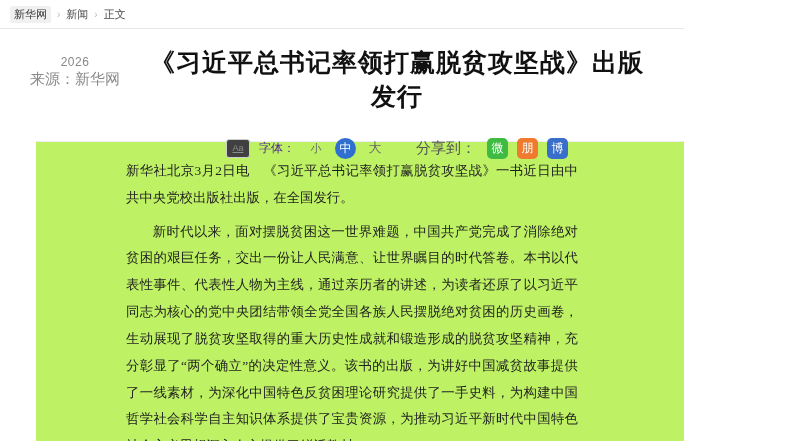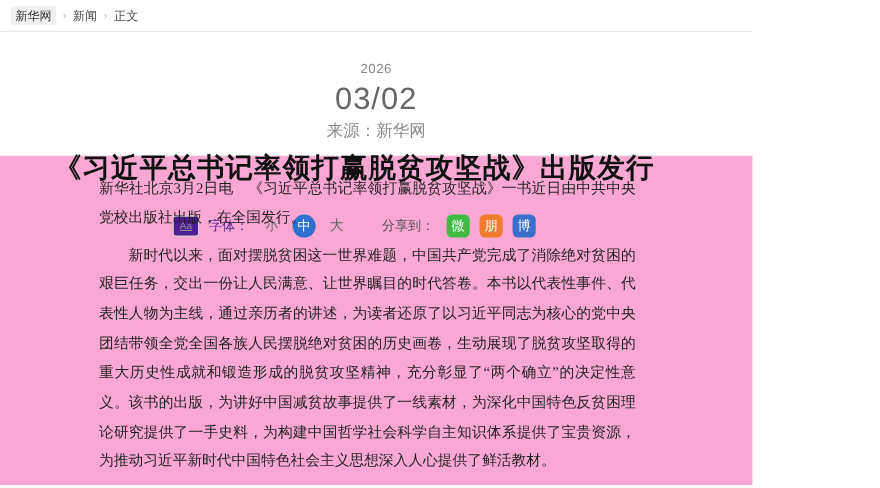--- a/index.html
+++ b/index.html
@@ -49,25 +49,24 @@
 
   .hairline {
     height: 1px;
     background: #e8e8e8;
     width: 100%;
   }
 
   
   .header {
     display: flex;
-    align-items: center;
+    align-items: flex-start;
     padding-top: 10px;
     height: 112px;
     box-sizing: border-box;
-    flex-direction: column;
   }
 
   .datecol {
     width: 150px;
     text-align: center;
     padding-top: 16px;
     color: #777;
     line-height: 1.25;
   }
   .datecol .year {
@@ -119,21 +118,21 @@
   .aa-box {
     width: 22px;
     height: 17px;
     border: 1px solid #cfcfcf;
     border-radius: 3px;
     display: flex;
     align-items: center;
     justify-content: center;
     font-size: 9px;
     color: #8d8d8d;
-    background: #4c1d95;
+    background: #404040;
     text-decoration: underline;
   }
   .toolbar-label {
     color: #4c1d95;
     font-size: 12px;
     margin-right: 2px;
   }
   .sz {
     width: 20px;
     height: 20px;
@@ -149,45 +148,46 @@
     background: #2f6fd0;
     color: #fff;
     font-size: 12px;
     width: 21px;
     height: 21px;
   }
   .sz.large { font-size: 13px; }
   .share-label {
     margin-left: 22px;
     color: #555;
-    font-size: 12px;
+    font-size: 15px;
     margin-right: 2px;
   }
   .sicon {
     width: 21px;
     height: 21px;
     border-radius: 5px;
     display: flex;
     align-items: center;
     justify-content: center;
     color: #fff;
     font-size: 12px;
   }
   .sicon.wechat { background: #3fbb43; }
   .sicon.moments { background: #f07b2e; }
   .sicon.weibo { background: #3a6ecb; }
 
   
   .bodywrap {
-    background: #f9a8d4;
+    background: #bef264;
     border-top: 1px solid #eceef1;
     height: 300px;
     box-sizing: border-box;
     padding: 16px 106px 0 90px;
     overflow: hidden;
+    margin-left: 36px;
   }
   .article {
     font-family: "Liberation Serif", serif;
     font-size: 13.4px;
     line-height: 2.0;
     color: #1f1f1f;
     text-align: justify;
   }
   .article p {
     margin: 0 0 7px 0;
@@ -211,21 +211,20 @@
     <span class="crumb">新闻</span>
     <span class="sep">›</span>
     <span class="crumb">正文</span>
   </div>
   <div class="hairline"></div>
 
   <div class="header">
 
     <div class="datecol">
       <div class="year">2026</div>
-      <div class="md">03/02</div>
       <div class="source">
         <span>来源：</span><span>新华网</span>
       </div>
     </div>
 
     <div class="headmain">
       <div class="title">《习近平总书记率领打赢脱贫攻坚战》出版发行</div>
 
       <div class="toolbar">
         <span class="aa-box">Aa</span>

